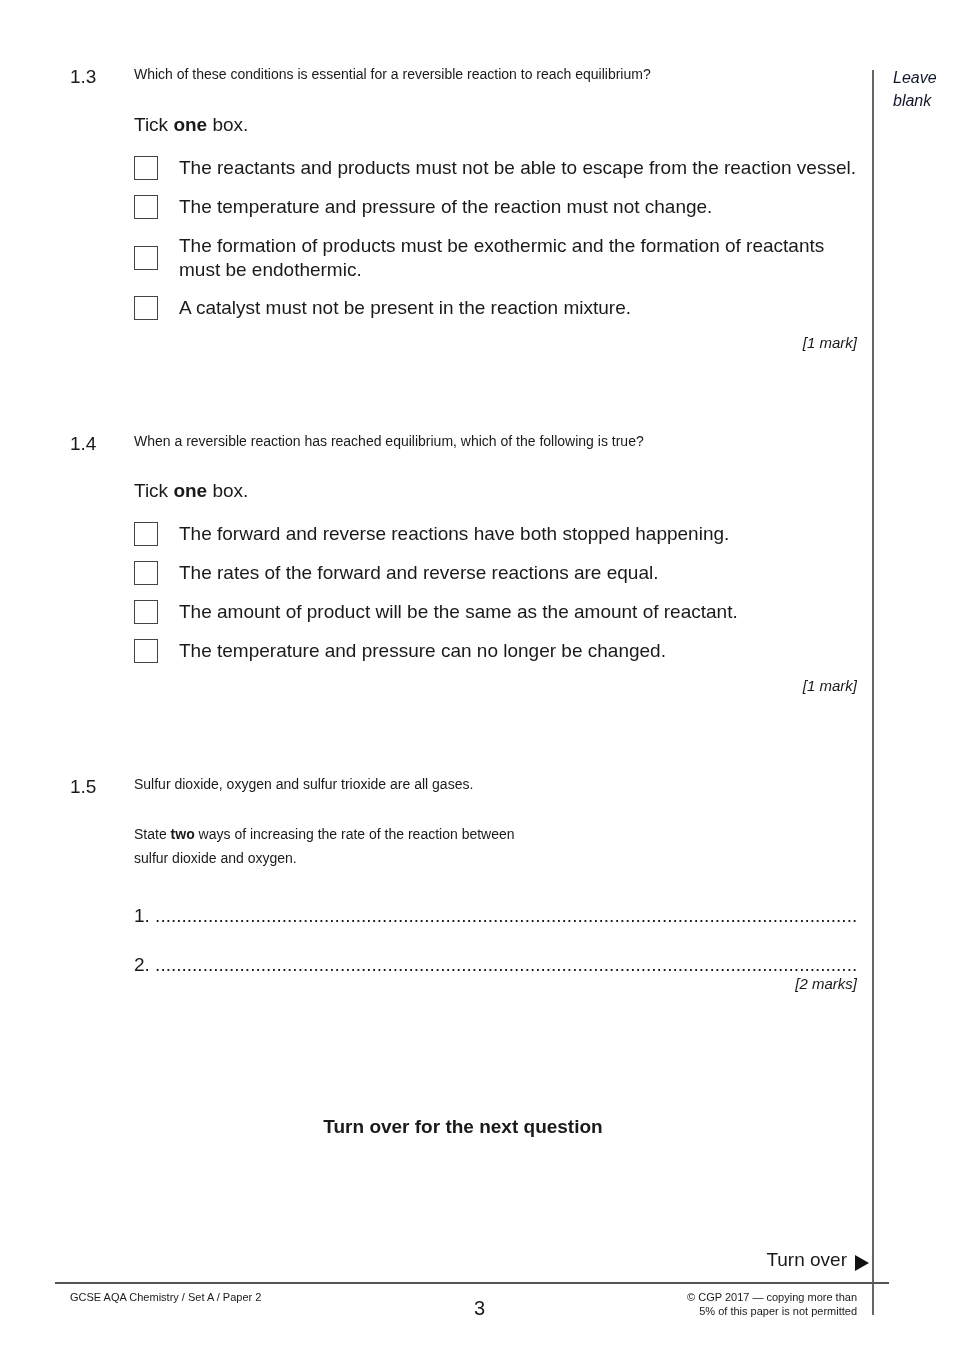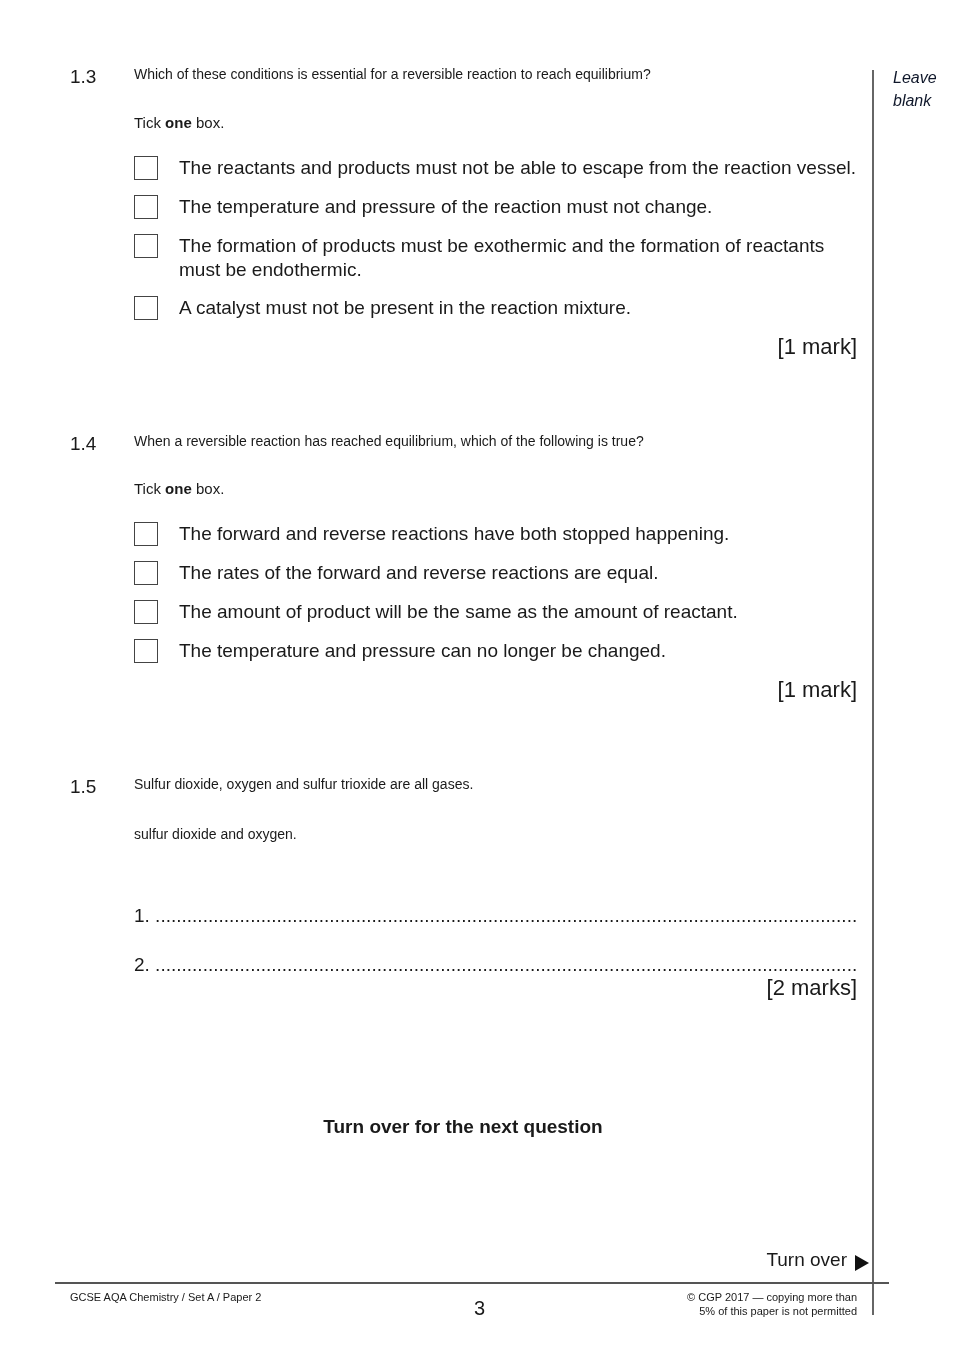--- a/index.html
+++ b/index.html
@@ -1,26 +1,26 @@
 <!DOCTYPE html>
 <html><head>
 <meta charset="utf-8">
 <style>
   html, body { margin: 0; padding: 0; background: #ffffff; }
   body { width: 961px; height: 1360px; position: relative; overflow: hidden;
          font-family: "Liberation Sans", sans-serif; color: #1a1a1a; }
   .abs { position: absolute; }
   .qnum { font-weight: normal; font-size: 19px; left: 70px; }
   .qtext { font-size: 14px; left: 134px; }
-  .tick { font-size: 15px; left: 134px; }
+  .tick { font-size: 19px; left: 134px; }
   .tick b { font-weight: bold; }
-  .opt { left: 134px; display: flex; align-items: flex-start; }
+  .opt { left: 134px; display: flex; align-items: center; }
   .box { width: 24px; height: 24px; border: 1.5px solid #444; box-sizing: border-box; margin-right: 21px; flex: 0 0 auto; background:#fff; cursor: pointer; }
   .opt-text { font-size: 19px; line-height: 24px; width: 690px; }
-  .marks { font-size: 22px; right: 104px; }
+  .marks { font-size: 15px; font-style: italic; right: 104px; }
   .margin-line { left: 872px; top: 70px; width: 1.5px; height: 1245px; background: #666; }
   .leave { left: 893px; top: 66px; font-size: 16px; font-style: italic; line-height: 23px; color: #0f172a; }
   .ansline { left: 134px; font-size: 19px; width: 724px; white-space: nowrap; overflow: hidden; }
   .footer-rule { left: 55px; top: 1282px; width: 834px; height: 1.5px; background: #555; }
   .foot-left { left: 70px; top: 1291px; font-size: 11px; }
   .foot-page { left: 474px; top: 1297px; font-size: 20px; }
   .foot-right { right: 104px; top: 1290px; font-size: 11px; text-align: right; line-height: 14px; }
   .turnover { right: 92px; top: 1249px; font-size: 19px; font-weight: normal; display: flex; align-items: flex-end; }
   .tri { width: 0; height: 0; border-top: 8px solid transparent; border-bottom: 8px solid transparent; border-left: 14px solid #111; margin-left: 8px; }
   .nextq { left: 0; width: 926px; text-align: center; top: 1104px; font-size: 19px; font-weight: bold; margin-top: 12px; }
@@ -74,20 +74,21 @@
 </div>
 <div class="abs opt" style="top:639px">
   <div class="box"></div>
   <div class="opt-text">The temperature and pressure can no longer be changed.</div>
 </div>
 <div class="abs marks" style="top:677px">[1 mark]</div>
 
 <div class="abs qnum" style="top:776px">1.5</div>
 <div class="abs qtext" style="top:776px">Sulfur dioxide, oxygen and sulfur trioxide are all gases.</div>
 <div class="abs qtext" style="top:822px; line-height:24px">
+  <div><span>State </span><b>two</b><span> ways of increasing the rate of the reaction between</span></div>
   <div>sulfur dioxide and oxygen.</div>
 </div>
 <div class="abs ansline" style="top:905px">1. ..................................................................................................................................................</div>
 <div class="abs ansline" style="top:954px">2. ..................................................................................................................................................</div>
 <div class="abs marks" style="top:975px">[2 marks]</div>
 
 <div class="abs nextq">Turn over for the next question</div>
 
 <div class="abs turnover">
   <span>Turn over</span>

